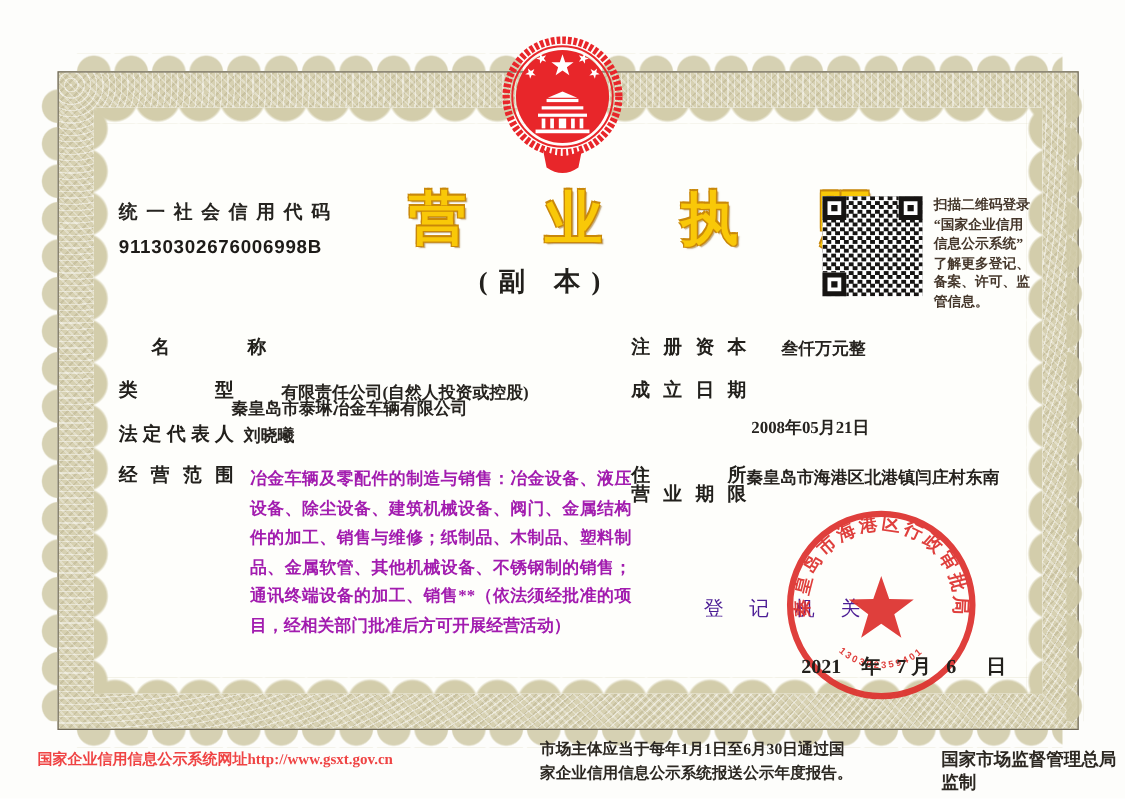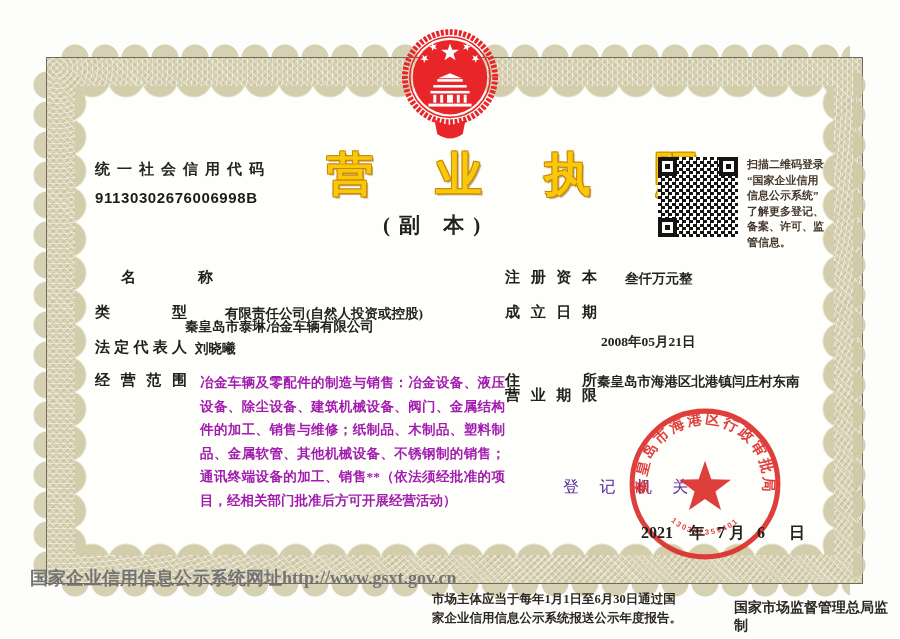--- a/index.html
+++ b/index.html
@@ -80,25 +80,25 @@
   .authority-label { position:absolute; left:563px; top:477px; font-size:16px; font-weight:normal;
     letter-spacing:8px; color:#4c1d95; }
   .seal { position:absolute; left:624px; top:403px; width:162px; height:162px; opacity:.92; }
   .date-line { position:absolute; left:641px; top:523px; font-size:16px; font-weight:600;
     color:#22201c; font-family:"Liberation Serif", serif; }
   .date-line span { display:inline-block; }
   .d-year { margin-right:16px; } .d-ychar { margin-right:12px; } .d-month { margin-right:4px; }
   .d-mchar { margin-right:12px; } .d-day { margin-right:24px; }
 
   
-  .footer-left { position:absolute; left:30px; top:566px; font-size:18px; font-weight:bold;
-    color:#737373; font-family:"Liberation Serif", serif; }
+  .footer-left { position:absolute; left:30px; top:599px; font-size:12px; font-weight:bold;
+    color:#ef4444; font-family:"Liberation Serif", serif; }
   .footer-notice { position:absolute; left:432px; top:590px; width:272px; font-size:12.5px; font-weight:bold;
     color:#2c2822; line-height:19px; font-family:"Liberation Serif", serif; }
-  .footer-right { position:absolute; left:709px; top:599px; font-size:14px; font-weight:bold;
+  .footer-right { position:absolute; left:728px; top:599px; font-size:14px; font-weight:bold;
     color:#2c2822; font-family:"Liberation Serif", serif;padding-left:25px; }
 </style>
 </head>
 <body>
 
 <div class="stage">
 
   <div class="cert-frame">
     <div class="cert-inner"></div>
     <div class="sc sc-top"></div>

